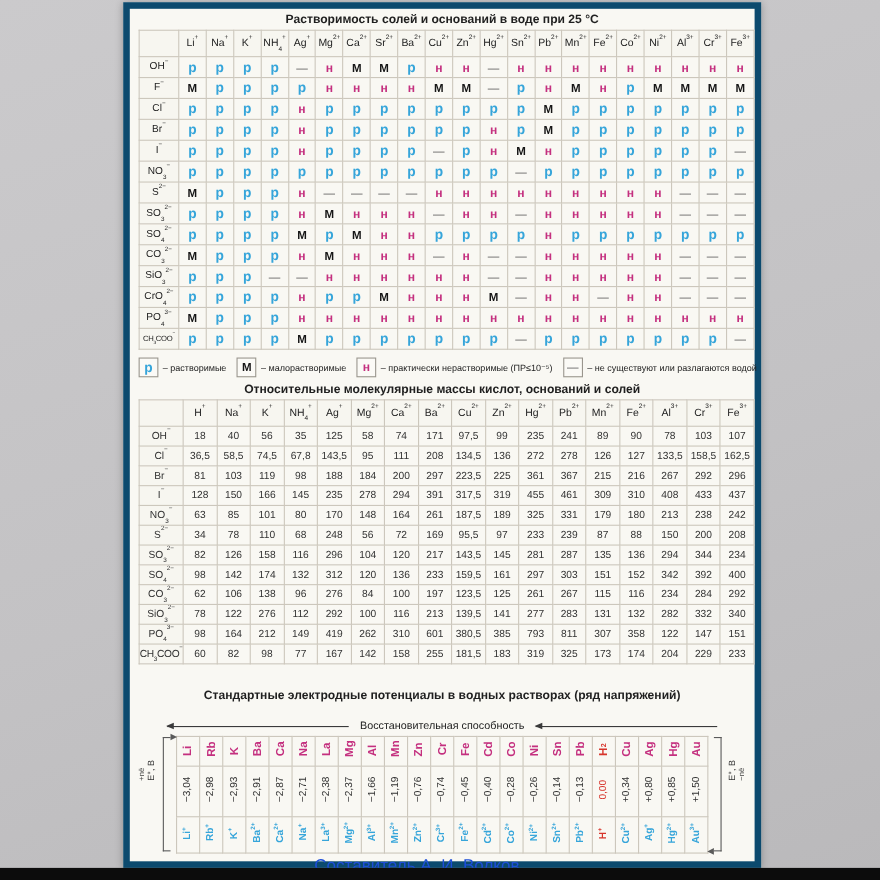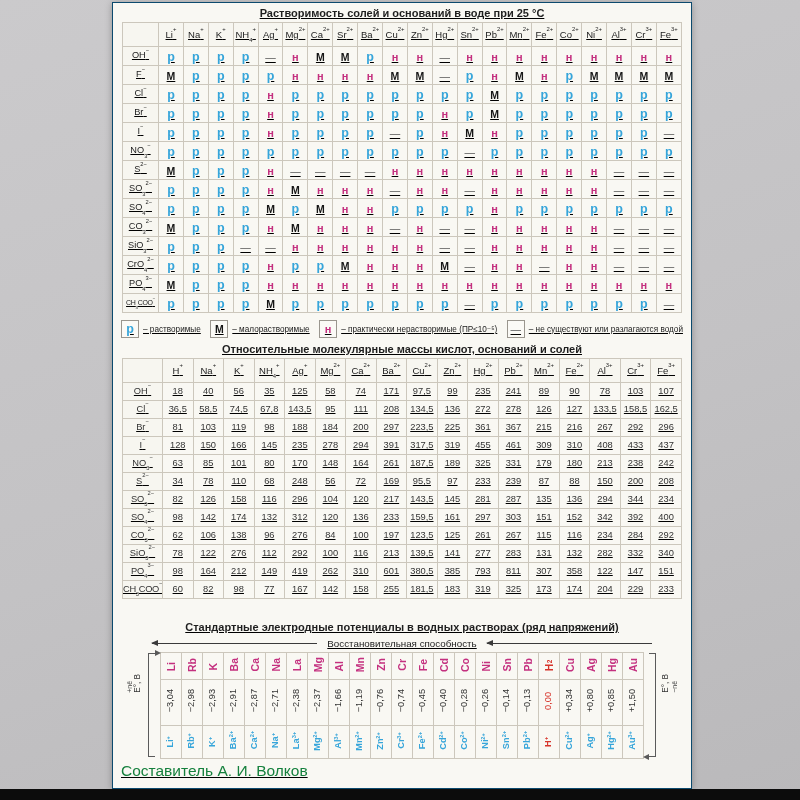--- a/index.html
+++ b/index.html
@@ -4,24 +4,23 @@
 <style>
   * { box-sizing: border-box; }
   html,body { margin:0; padding:0; }
   body {
     width:800px; height:800px; position:relative; overflow:hidden;
     background:linear-gradient(160deg,#cbcacc 0%,#c3c2c4 55%,#bab9bb 100%);
     font-family:"Liberation Sans","DejaVu Sans",sans-serif;
   }
   .page {
     position:absolute; left:112px; top:2px; width:580px; height:787px;
-    background:#f9f8f3; border:1px solid #0c4a6e;
+    background:#f9f8f3; border:6px solid #0c4a6e;
     box-shadow:0 1px 7px rgba(0,0,0,.28);
     padding:4px 8px 0 8px;
-    text-decoration:underline;
   }
   .blackbar { position:absolute; left:0; bottom:0; width:800px; height:11px; background:#0c0c0c; }
 
   .t-title { text-align:center; font-size:11px; font-weight:bold; color:#1f1f1f; line-height:13px; }
 
   sup,sub { font-size:0.62em; line-height:0; position:relative; }
   sup { top:-0.42em; }
   sub { top:0.30em; }
   .vtext sup { top:0; left:-0.38em; }
   .vtext sub { top:0; left:0.34em; }
@@ -41,21 +40,21 @@
   .sym-insol  { color:#c4307f; font-weight:bold; font-size:11px; }
   .sym-dash   { color:#555;    font-size:10.5px; }
 
   .legend { display:flex; align-items:center; justify-content:space-between; width:562px; margin:7px auto 5px auto; }
   .legend-item { display:flex; align-items:center; gap:4px; }
   .legend-box { width:18px; height:18px; border:1px solid #9a968e; background:#fbfaf6; display:flex; align-items:center; justify-content:center; flex:none; }
   .legend-label { font-size:8.2px; color:#222; white-space:nowrap; }
 
   .sec-gap { margin-top:22px; }
 
-  .arrow-row { display:flex; align-items:center; width:500px; margin:3px auto 2px auto; height:13px; }
+  .arrow-row { display:flex; align-items:center; width:500px; margin:15px auto 2px auto; height:13px; }
   .arrow-label { font-size:9.8px; color:#222; margin:0 10px; white-space:nowrap; }
   .aline { flex:1; height:1.4px; background:#3a3a3a; position:relative; }
   .aline.head-l::before { content:""; position:absolute; left:-1px; top:-2.8px;
     border-top:3.3px solid transparent; border-bottom:3.3px solid transparent; border-right:7px solid #3a3a3a; }
   .aline.head-r::after { content:""; position:absolute; right:-1px; top:-2.8px;
     border-top:3.3px solid transparent; border-bottom:3.3px solid transparent; border-left:7px solid #3a3a3a; }
 
   .pot-wrap { position:relative; width:484px; margin:0 auto; }
   #pot { width:484px; margin:0; }
   #pot tr.r-metal td { height:27px; }
@@ -73,21 +72,21 @@
     border-top:3px solid transparent; border-bottom:3px solid transparent; border-left:6px solid #5a5a5a; }
   .bracket-r { position:absolute; right:-12px; top:1px; height:104px; width:7px;
     border-right:1px solid #5a5a5a; border-top:1px solid #5a5a5a; border-bottom:1px solid #5a5a5a; }
   .bracket-r::before { content:""; position:absolute; left:-6px; bottom:-3.6px;
     border-top:3px solid transparent; border-bottom:3px solid transparent; border-right:6px solid #5a5a5a; }
   .axis-l { position:absolute; left:-34px; top:22px; display:flex; gap:1px; }
   .axis-r { position:absolute; right:-34px; top:22px; display:flex; gap:1px; }
   .axis-main { font-size:8.2px; color:#333; }
   .axis-e { font-size:7px; color:#444; }
 
-  .credit { text-align:left; padding-right:46px; font-size:15.5px; color:#15803d; margin-top:3px; }
+  .credit { text-align:center; padding-right:46px; font-size:15.5px; color:#1d4ed8; margin-top:3px; }
 </style>
 </head>
 <body>
 
 <div class="page">
 
   <div class="t-title">Растворимость солей и оснований в воде при 25 °С</div>
 
   <table class="grid" id="solubility">
     <thead>

